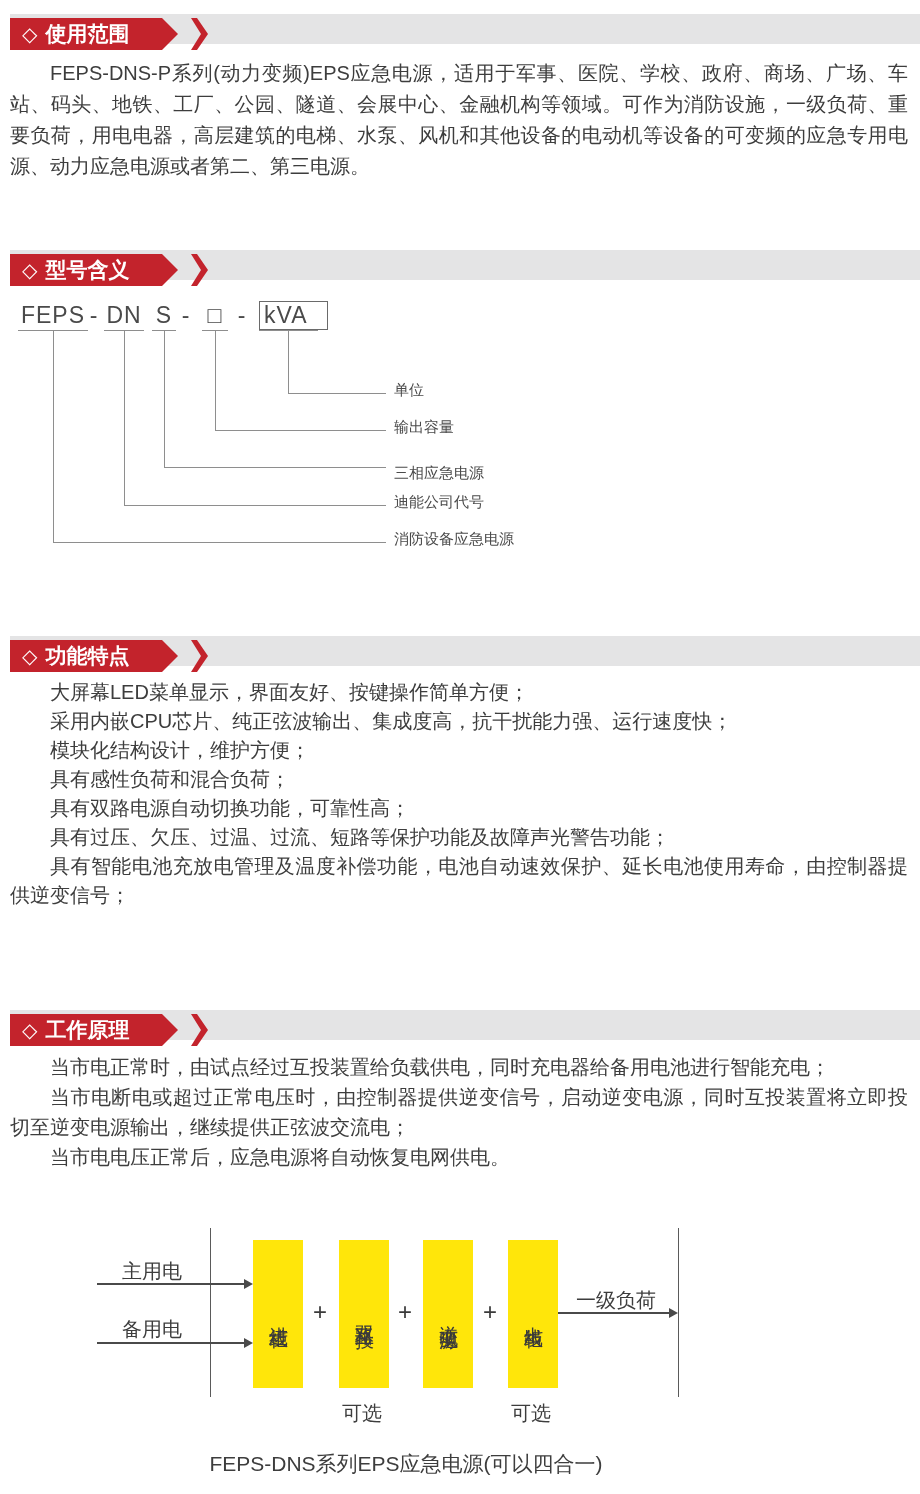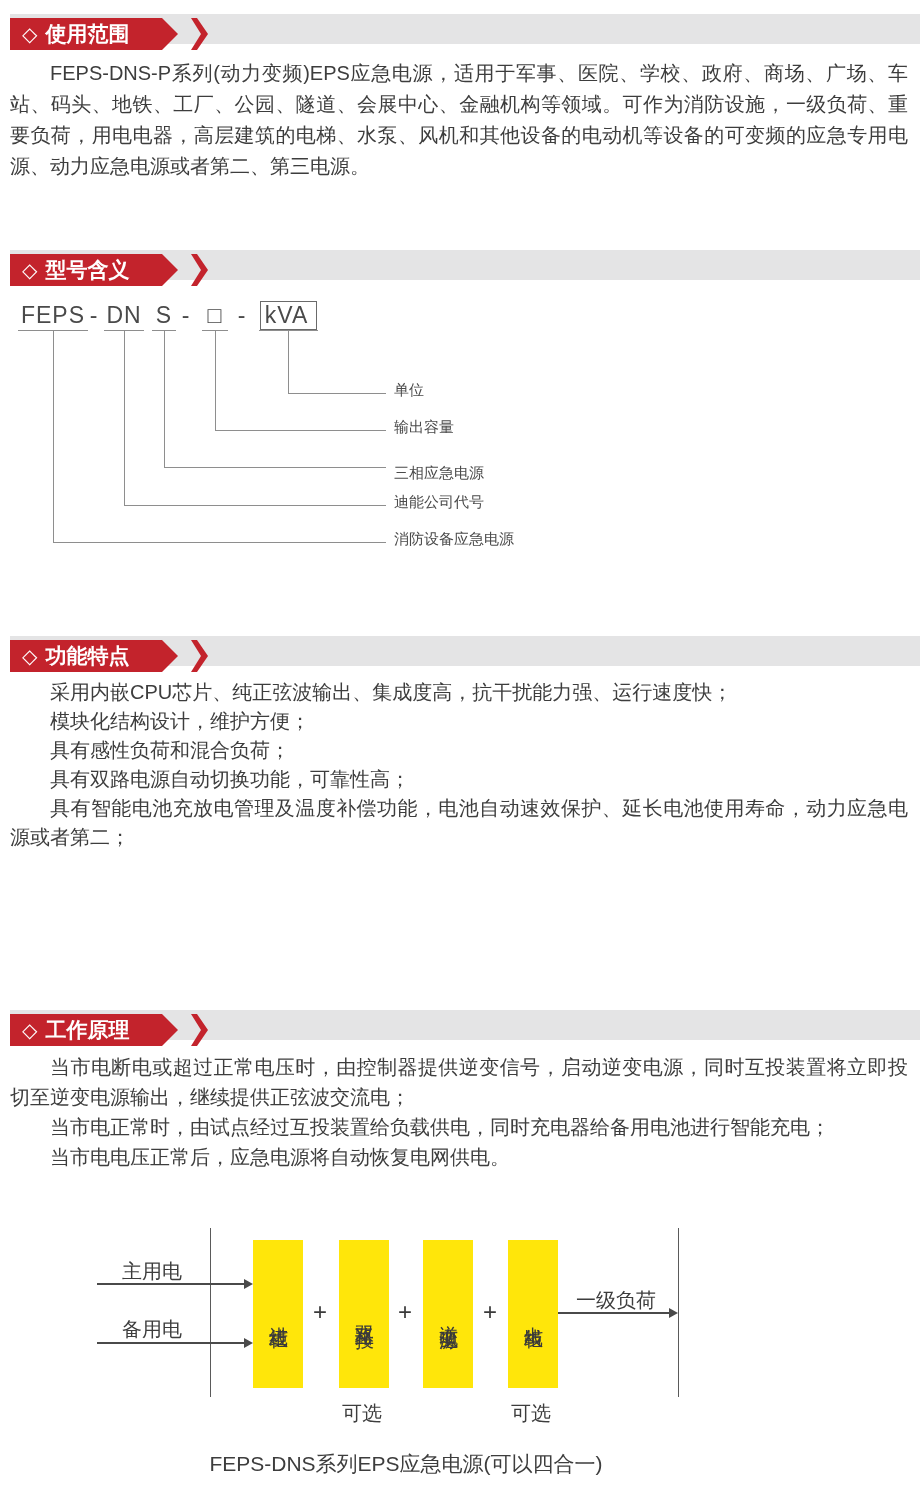--- a/index.html
+++ b/index.html
@@ -21,21 +21,21 @@
   .para{position:absolute;left:10px;right:12px;margin:0;font-size:20px;line-height:31px;
         text-align:justify;text-indent:2em;color:#3d3d3d;}
   .feature-list p, .principle-list p{margin:0;font-size:20px;line-height:29px;
         text-align:justify;text-indent:2em;color:#3d3d3d;}
   .feature-list{position:absolute;left:10px;right:12px;top:678px;}
   .principle-list{position:absolute;left:10px;right:12px;top:1052px;}
   .principle-list p{line-height:30px;}
 
   
   .tok{position:absolute;top:302px;font-size:23px;color:#4a4a4a;text-align:center;letter-spacing:1px;}
-  .tok-box{border:1px solid #6a6a6a;padding:0 8px 1px 4px;letter-spacing:1px;}
+  .tok-box{border:1px solid #6a6a6a;padding:0 20px 1px 4px;letter-spacing:1px;}
   .mline{position:absolute;background:#8e8e8e;}
   .mlabel{position:absolute;left:394px;font-size:15px;color:#4a4a4a;white-space:nowrap;}
 
   
   .vline{position:absolute;width:1px;background:#5a5a5a;}
   .fbox{position:absolute;top:1240px;width:50px;height:148px;background:#ffe60a;
         display:flex;align-items:center;justify-content:center;
         writing-mode:vertical-rl;text-orientation:upright;
         font-size:19px;line-height:1.1;color:#3a3a3a;letter-spacing:2px;}
   .plus{position:absolute;top:1298px;font-size:24px;color:#3a3a3a;}
@@ -108,39 +108,41 @@
   <div class="sec-header" style="top:636px;">
     <div class="sec-band"></div>
     <div class="sec-badge">
       <span class="marker">◇</span>
       <span>功能特点</span>
     </div>
     <div class="sec-chev"></div>
   </div>
 
   <div class="feature-list">
+    <p>大屏幕LED菜单显示，界面友好、按键操作简单方便；</p>
     <p>采用内嵌CPU芯片、纯正弦波输出、集成度高，抗干扰能力强、运行速度快；</p>
     <p>模块化结构设计，维护方便；</p>
     <p>具有感性负荷和混合负荷；</p>
     <p>具有双路电源自动切换功能，可靠性高；</p>
-    <p>具有智能电池充放电管理及温度补偿功能，电池自动速效保护、延长电池使用寿命，动力应急电源或者第二；</p>
+    <p>具有过压、欠压、过温、过流、短路等保护功能及故障声光警告功能；</p>
+    <p>具有智能电池充放电管理及温度补偿功能，电池自动速效保护、延长电池使用寿命，由控制器提供逆变信号；</p>
   </div>
 
   <div class="sec-header" style="top:1010px;">
     <div class="sec-band"></div>
     <div class="sec-badge">
       <span class="marker">◇</span>
       <span>工作原理</span>
     </div>
     <div class="sec-chev"></div>
   </div>
 
   <div class="principle-list">
+    <p>当市电正常时，由试点经过互投装置给负载供电，同时充电器给备用电池进行智能充电；</p>
     <p>当市电断电或超过正常电压时，由控制器提供逆变信号，启动逆变电源，同时互投装置将立即投切至逆变电源输出，继续提供正弦波交流电；</p>
-    <p>当市电正常时，由试点经过互投装置给负载供电，同时充电器给备用电池进行智能充电；</p>
     <p>当市电电压正常后，应急电源将自动恢复电网供电。</p>
   </div>
 
   <div class="vline" style="left:210px;top:1228px;height:169px;"></div>
   <div class="vline" style="left:678px;top:1228px;height:169px;"></div>
 
   <div class="fbox" style="left:253px;">进线柜</div>
   <div class="fbox" style="left:339px;">双路互投</div>
   <div class="fbox" style="left:423px;">逆变电源</div>
   <div class="fbox" style="left:508px;">出线柜</div>

